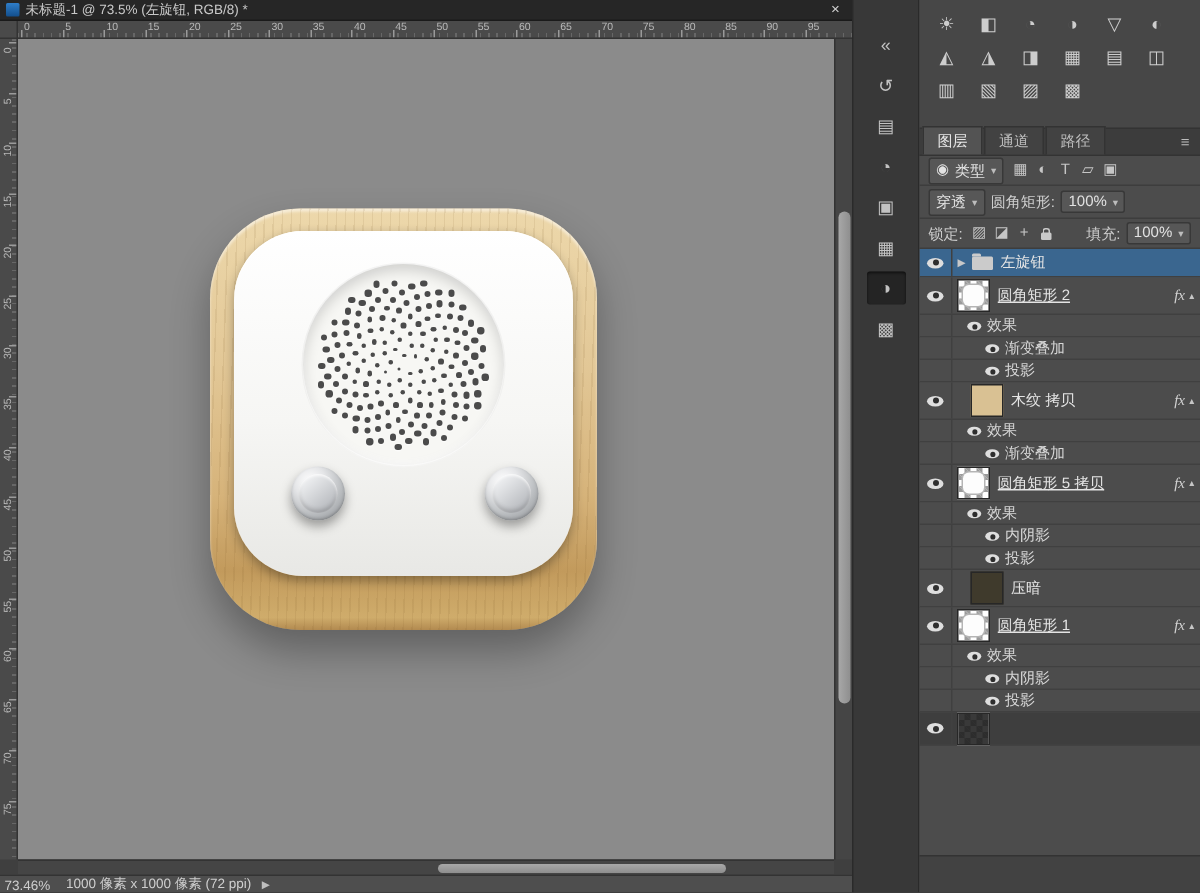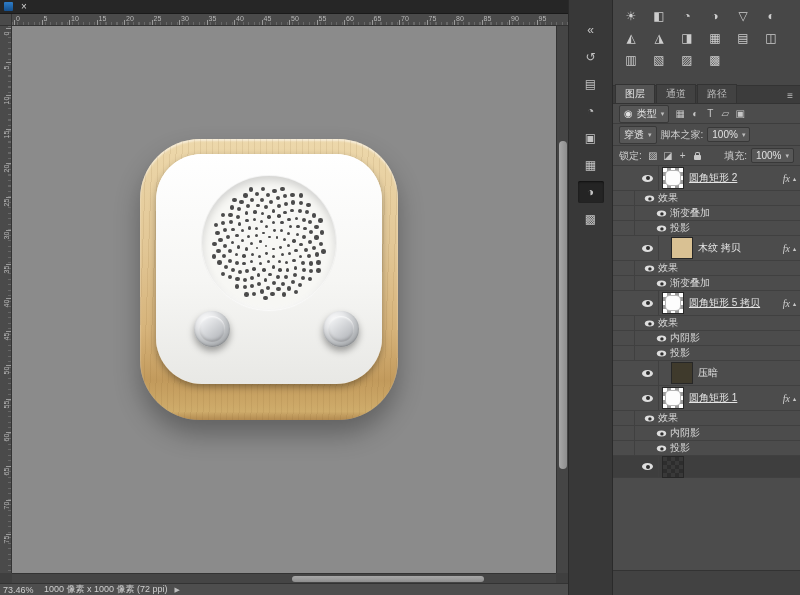--- a/index.html
+++ b/index.html
@@ -81,21 +81,21 @@
   .plabel { color:#cfcfcf; }
   .filter-icons, .lock-icons { display:flex; align-items:center; gap:5px; margin-left:2px; }
   .ficon { color:#c6c6c6; font-size:10px; display:flex; align-items:center; justify-content:center; min-width:10px; }
   .minilock { display:inline-block; width:7px; height:5px; background:#c9c9c9; border-radius:1px; position:relative; margin-top:3px; }
   .minilock::before { content:""; position:absolute; top:-3px; left:1px; width:3px; height:3px; border:1px solid #c9c9c9; border-bottom:none; border-radius:2px 2px 0 0; }
 
   
   .layerlist { flex:1; overflow:hidden; background:#4c4c4c; }
   .lrow { display:flex; align-items:center; border-bottom:1px solid #404040; padding-right:4px; background:#4c4c4c; }
   .lrow.group { height:19px; }
-  .lrow.layer { height:25px;padding-left:24px; }
+  .lrow.layer { height:25px; }
   .lrow.fxh, .lrow.fxi { height:15px; }
   .lrow.sel { background:#3a668f; }
   .lrow.partial { height:22px; background:#3e3e3e; }
   .leftcol { width:22px; align-self:stretch; border-right:1px solid #404040; display:flex; align-items:center; justify-content:center; flex:none; }
   .eye { width:11px; height:7px; border-radius:50%; background:#dedede; position:relative; }
   .eye::after { content:""; position:absolute; left:3.5px; top:1.5px; width:4px; height:4px; border-radius:50%; background:#2e2e2e; }
   .eye.small { transform:scale(.85); margin-right:3px; }
   .caret { width:12px; text-align:center; font-size:7px; color:#c8c8c8; flex:none; }
   .folder { width:14px; height:9px; background:#cbcbcb; border-radius:1px; position:relative; margin:0 5px 0 1px; flex:none; }
   .folder::before { content:""; position:absolute; top:-2px; left:0; width:6px; height:2px; background:#cbcbcb; border-radius:1px 1px 0 0; }
@@ -125,20 +125,21 @@
   .wm .site { background:#ffffff; color:#9aa7b2; font-size:12px; display:flex; align-items:center; padding:0 9px; }
   .wm .brand { background:#e60012; color:#fff; font-size:13px; font-weight:bold; letter-spacing:1px; display:flex; align-items:center; padding:0 7px; }
 </style>
 </head>
 <body>
 
 <div class="app">
 
   <div class="titlebar">
     <span class="appicon"></span>
+    <span class="title">未标题-1 @ 73.5% (左旋钮, RGB/8) *</span>
     <span class="close">×</span>
   </div>
 
   <div class="ruler-corner"></div>
   <div class="ruler-top">
       <span class="rlab" style="left: 4px;">0</span>
       <i class="rtick" style="left: 2px;"></i>
       <span class="rlab" style="left: 31.5px;">5</span>
       <i class="rtick" style="left: 29.5px;"></i>
       <span class="rlab" style="left: 59px;">10</span>
@@ -462,21 +463,21 @@
           <span class="ficon">▱</span>
           <span class="ficon">▣</span>
         </span>
     </div>
 
     <div class="prow blendrow">
       <span class="dropdown">
         <span>穿透</span>
         <span class="dd">▾</span>
       </span>
-      <span class="plabel">脚本之家:</span>
+      <span class="plabel">圆角矩形:</span>
       <span class="dropdown">
         <span>100%</span>
         <span class="dd">▾</span>
       </span>
     </div>
 
     <div class="prow lockrow">
       <span class="plabel">锁定:</span>
       <span class="lock-icons">
           <span class="ficon">▨</span>
@@ -487,20 +488,28 @@
           </span>
         </span>
       <span class="plabel" style="margin-left:auto">填充:</span>
       <span class="dropdown">
         <span>100%</span>
         <span class="dd">▾</span>
       </span>
     </div>
 
     <div class="layerlist">
+        <div class="lrow group sel">
+          <div class="leftcol">
+            <i class="eye"></i>
+          </div>
+          <span class="caret">▶</span>
+          <i class="folder"></i>
+          <span class="lname">左旋钮</span>
+        </div>
         <div class="lrow layer">
           <div class="leftcol">
             <i class="eye"></i>
           </div>
           <i class="thumb t-shape-white"></i>
           <span class="lname u">圆角矩形 2</span>
           <span class="fxtag">fx<b class="fxcaret">▴</b></span>
         </div>
         <div class="lrow fxh">
           <div class="leftcol"></div>

